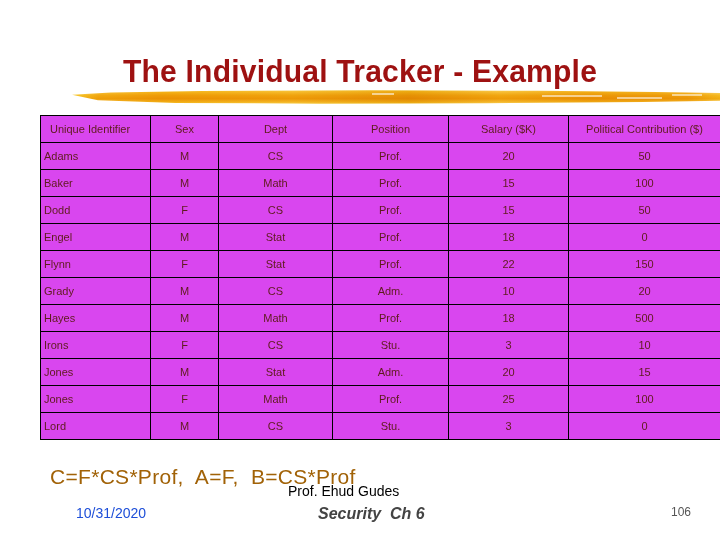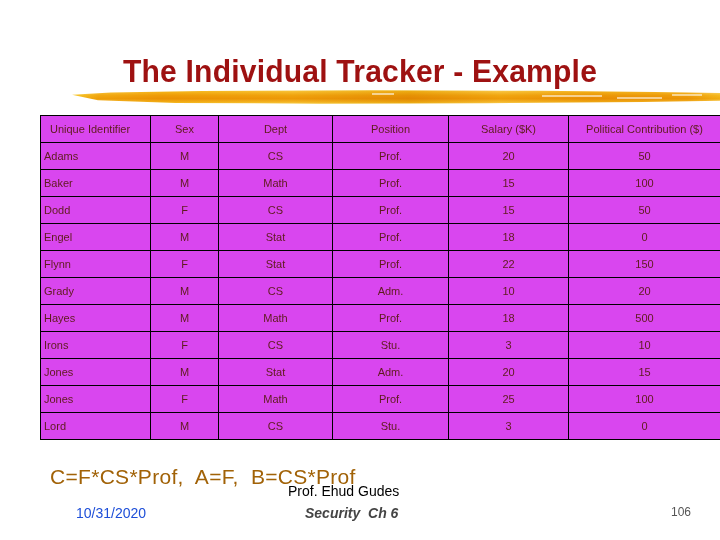--- a/index.html
+++ b/index.html
@@ -140,24 +140,24 @@
     position: absolute;
     left: 76px;
     top: 505px;
     font-family: "Liberation Sans", sans-serif;
     font-size: 14px;
     color: #1d4ed8;
     white-space: nowrap;
   }
   #footer-center {
     position: absolute;
-    left: 305px;
+    left: 318px;
     top: 505px;
     font-family: "Liberation Sans", sans-serif;
-    font-size: 14px;
+    font-size: 16px;
     font-weight: bold;
     font-style: italic;
     color: #444444;
     white-space: pre;
   }
   #footer-pagenum {
     position: absolute;
     left: 671px;
     top: 505px;
     font-family: "Liberation Sans", sans-serif;

